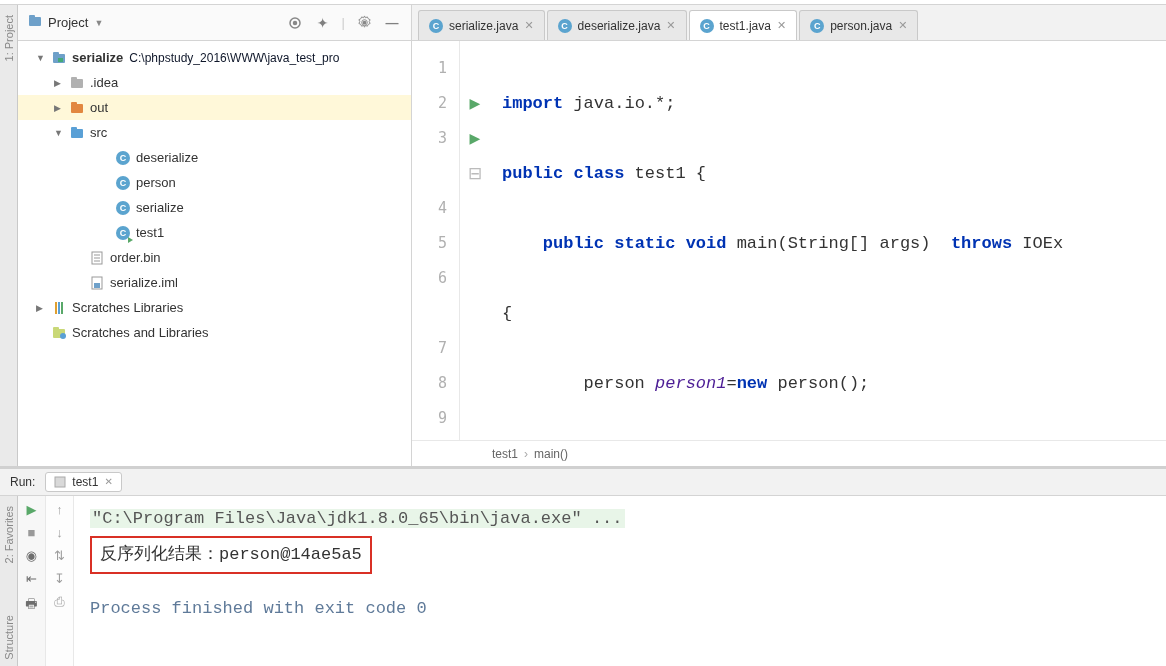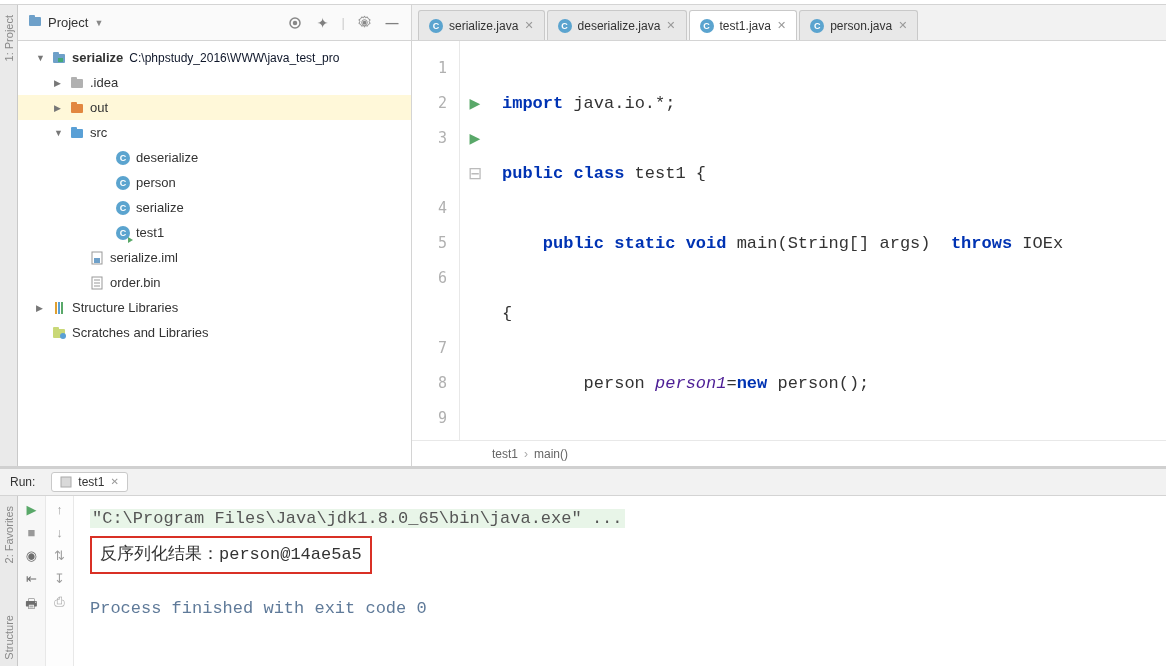--- a/index.html
+++ b/index.html
@@ -49,21 +49,21 @@
     .gutter-icons { width: 30px; padding-top: 10px; line-height: 35px; font-size: 14px; color: #59a869; text-align: center; }
     .code { flex: 1; font-family: "Consolas", "Courier New", monospace; font-size: 17px; padding: 10px 12px; line-height: 35px; white-space: pre; overflow: hidden; }
     .code .kw { color: #0033B3; font-weight: bold; }
     .code .cm { color: #4c1d95; font-style: italic; }
     
     .breadcrumb-bar { height: 26px; border-top: 1px solid #e8e8e8; display: flex; align-items: center; padding-left: 80px; font-size: 12px; color: #666; gap: 6px; }
     .breadcrumb-bar .sep { color: #aaa; }
     
     
     .run-panel { height: 200px; border-top: 3px solid #d0d0d0; display: flex; flex-direction: column; background: #fff; }
-    .run-header { height: 28px; background: #f2f2f2; border-bottom: 1px solid #d4d4d4; display: flex; align-items: center; padding: 0 10px; gap: 16px; font-size: 12px; }
+    .run-header { height: 28px; background: #f2f2f2; border-bottom: 1px solid #d4d4d4; display: flex; align-items: center; padding: 0 10px; gap: 10px; font-size: 12px; }
     .run-header .runtab { background: #fff; border: 1px solid #c9c9c9; padding: 2px 8px; border-radius: 3px; display: flex; align-items: center; gap: 6px; }
     .run-body { flex: 1; display: flex; }
     .run-toolbar { width: 28px; background: #f7f7f7; border-right: 1px solid #e8e8e8; display: flex; flex-direction: column; align-items: center; padding-top: 6px; gap: 8px; color: #6e6e6e; font-size: 13px; }
     .run-toolbar2 { width: 28px; background: #fdfdfd; border-right: 1px solid #e8e8e8; display: flex; flex-direction: column; align-items: center; padding-top: 6px; gap: 8px; color: #9e9e9e; font-size: 13px; }
     .console { flex: 1; font-family: "Consolas", "Courier New", monospace; font-size: 17px; padding: 8px 16px; line-height: 30px; }
     .console .cmd { background: #e8f5e8; color: #555; padding: 0 2px; }
     .console .out { border: 2px solid #d93025; padding: 2px 8px; display: inline-block; margin-top: 2px; }
     .console .exit { color: #5f7a99; margin-top: 20px; }
     
     .folder-icon { color: #8a8a8a; }
@@ -184,47 +184,47 @@
             <span class="icn">
               <span class="c-icon runnable">C</span>
             </span>
             <span class="label">test1</span>
           </div>
         <div class="tree-row indent-2">
             <span class="expander"></span>
             <span class="icn">
               <svg width="12" height="14" viewBox="0 0 12 14">
                 <rect x="1" y="1" width="10" height="12" fill="#fff" stroke="#999"></rect>
-                <rect x="3" y="7" width="6" height="5" fill="#6ea0c9"></rect>
-              </svg>
-            </span>
-            <span class="label">serialize.iml</span>
-          </div>
-        <div class="tree-row indent-2">
-            <span class="expander"></span>
-            <span class="icn">
-              <svg width="12" height="14" viewBox="0 0 12 14">
-                <rect x="1" y="1" width="10" height="12" fill="#fff" stroke="#999"></rect>
                 <line x1="3" y1="4" x2="9" y2="4" stroke="#999"></line>
                 <line x1="3" y1="7" x2="9" y2="7" stroke="#999"></line>
                 <line x1="3" y1="10" x2="9" y2="10" stroke="#999"></line>
               </svg>
             </span>
             <span class="label">order.bin</span>
+          </div>
+        <div class="tree-row indent-2">
+            <span class="expander"></span>
+            <span class="icn">
+              <svg width="12" height="14" viewBox="0 0 12 14">
+                <rect x="1" y="1" width="10" height="12" fill="#fff" stroke="#999"></rect>
+                <rect x="3" y="7" width="6" height="5" fill="#6ea0c9"></rect>
+              </svg>
+            </span>
+            <span class="label">serialize.iml</span>
           </div>
         <div class="tree-row indent-0">
             <span class="expander">▶</span>
             <span class="icn">
               <span class="lib-icon">
                 <span style="background:#e0a030"></span>
                 <span style="background:#5aa0d6"></span>
                 <span style="background:#59a869"></span>
               </span>
             </span>
-            <span class="label">Structure Libraries</span>
+            <span class="label">Scratches Libraries</span>
           </div>
         <div class="tree-row indent-0">
             <span class="expander"></span>
             <span class="icn">
               <svg width="14" height="14">
                 <rect x="1" y="3" width="12" height="9" fill="#c9d877" rx="1"></rect>
                 <rect x="1" y="1" width="6" height="3" fill="#c9d877" rx="1"></rect>
                 <circle cx="11" cy="10" r="3" fill="#5aa0d6"></circle>
               </svg>
             </span>

